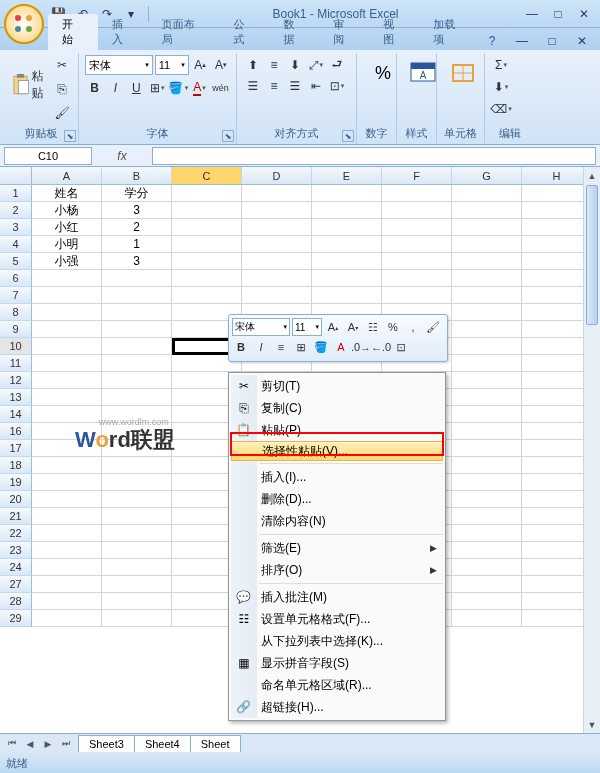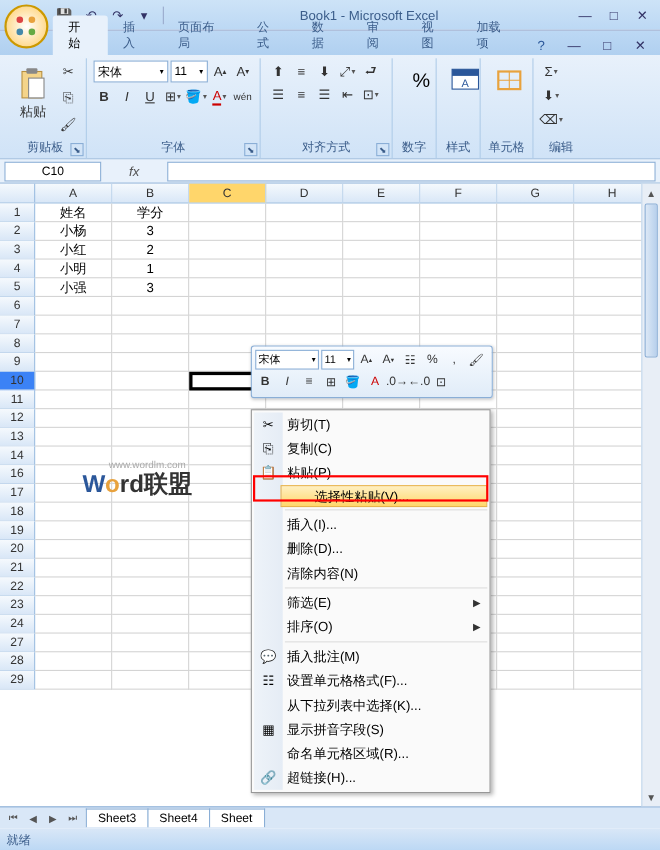--- a/index.html
+++ b/index.html
@@ -19,21 +19,21 @@
 
 .ribbon-tabs { height: 22px; background: linear-gradient(#bcd8f4, #b0d0f0); display: flex; align-items: flex-end; padding-left: 48px; }
 .rtab { padding: 3px 14px; font-size: 11px; color: #3b5d8a; border-radius: 3px 3px 0 0; }
 .rtab.active { background: #e8f1fb; color: #000; }
 .ribbon-tabs .help { margin-left: auto; margin-right: 6px; display: flex; gap: 6px; }
 
 
 .ribbon { height: 95px; background: linear-gradient(#e8f1fb, #d0e3f7); border-bottom: 1px solid #8aaed6; display: flex; padding: 3px 4px 0 4px; }
 .rgroup { border-right: 1px solid #b0cce8; padding: 2px 6px; display: flex; flex-direction: column; position: relative; }
 .rgroup-label { font-size: 11px; color: #3b5d8a; text-align: center; padding: 1px 0; margin-top: auto; }
-.paste-big { width: 40px; height: 60px; display: flex; flex-direction: column; align-items: center; justify-content: center; border: 1px solid transparent; border-radius: 3px; }
+.paste-big { width: 40px; height: 60px; display: flex; flex-direction: row; align-items: center; justify-content: center; border: 1px solid transparent; border-radius: 3px; }
 .paste-big svg { width: 28px; height: 32px; }
 .paste-big span { font-size: 12px; color: #333; }
 .clip-icons { display: flex; flex-direction: column; gap: 4px; margin-left: 2px; }
 .clip-row { display: flex; }
 .font-row { display: flex; gap: 2px; align-items: center; margin-bottom: 3px; }
 .font-sel { width: 72px; height: 20px; border: 1px solid #8aaed6; background: #fff; font-size: 11px; padding: 1px 3px; display: flex; align-items: center; justify-content: space-between; }
 .size-sel { width: 36px; height: 20px; border: 1px solid #8aaed6; background: #fff; font-size: 11px; padding: 1px 3px; display: flex; align-items: center; justify-content: space-between; }
 .ico-btn { width: 20px; height: 20px; display: flex; align-items: center; justify-content: center; color: #333; font-size: 12px; }
 .ico-btn.ddn::after { content: "▾"; font-size: 7px; margin-left: 1px; color: #555; }
 .align-grid { display: grid; grid-template-columns: repeat(5, 20px); gap: 1px; }
@@ -48,21 +48,21 @@
 
 
 .grid-wrap { position: relative; }
 .col-hdrs { display: flex; height: 18px; background: linear-gradient(#f5f9fd, #d9e7f7); border-bottom: 1px solid #9cbde0; }
 .rowcorner { width: 32px; border-right: 1px solid #9cbde0; }
 .colh { width: 70px; border-right: 1px solid #c3d7ed; text-align: center; font-size: 11px; color: #333; line-height: 18px; }
 .colh.sel { background: #ffd66b; }
 .rows { display: flex; flex-direction: column; }
 .row { display: flex; height: 17px; }
 .rowh { width: 32px; background: linear-gradient(#f5f9fd, #d9e7f7); border-right: 1px solid #9cbde0; border-bottom: 1px solid #c3d7ed; text-align: center; font-size: 11px; color: #333; line-height: 17px; }
-.rowh.sel { background: #3b82f6; }
+.rowh.sel { background: #e5e5e5; }
 .cell { width: 70px; border-right: 1px solid #d4d4d4; border-bottom: 1px solid #d4d4d4; text-align: center; font-size: 12px; line-height: 17px; }
 .selcell { position: absolute; border: 3px solid #000; background: #fff; pointer-events: none; }
 
 
 .watermark { position: absolute; left: 75px; top: 425px; font-size: 22px; font-weight: bold; color: #333; pointer-events: none; }
 .watermark .w { color: #2b579a; }
 .watermark .o1 { color: #e8a23d; }
 .watermark .sub { font-size: 9px; color: #aaa; position: absolute; top: -8px; right: 6px; font-weight: normal; }
 
 
@@ -71,21 +71,21 @@
 .mini-font { width: 58px; height: 18px; border: 1px solid #8aaed6; background: #fff; font-size: 10px; padding: 0 2px; display: flex; align-items: center; justify-content: space-between; }
 .mini-size { width: 30px; height: 18px; border: 1px solid #8aaed6; background: #fff; font-size: 10px; padding: 0 2px; display: flex; align-items: center; justify-content: space-between; }
 .mini-ico { width: 18px; height: 18px; display: flex; align-items: center; justify-content: center; font-size: 11px; color: #333; }
 
 
 .ctx { position: absolute; left: 228px; top: 372px; width: 218px; background: #fafafa; border: 1px solid #979797; box-shadow: 2px 2px 4px rgba(0,0,0,0.3); padding: 2px; }
 .ctx-item { display: flex; align-items: center; height: 22px; font-size: 12px; padding-right: 6px; }
 .ctx-ico { width: 26px; display: flex; align-items: center; justify-content: center; }
 .ctx-txt { flex: 1; padding-left: 4px; }
 .ctx-arrow { font-size: 9px; color: #333; }
-.ctx-item.hover { background: linear-gradient(#fff0c1, #ffd76b); border: 1px solid #e8b44d; border-radius: 0; height: 20px; margin-left: 24px; }
+.ctx-item.hover { background: linear-gradient(#fff0c1, #ffd76b); border: 1px solid #e8b44d; border-radius: 0; height: 20px; }
 .ctx-sep { height: 1px; background: #ddd; margin: 2px 0 2px 28px; }
 .ctx-leftbar { position: absolute; left: 2px; top: 2px; bottom: 2px; width: 26px; background: linear-gradient(90deg, #eef3f9, #e5ecf5); }
 .ctx-item, .ctx-sep { position: relative; z-index: 1; }
 .red-box { position: absolute; left: 230px; top: 432px; width: 214px; height: 24px; border: 2px solid red; pointer-events: none; z-index: 20; }
 
 
 .sheet-tabs { position: absolute; bottom: 20px; left: 0; right: 0; height: 20px; background: #d9e7f7; display: flex; align-items: center; border-top: 1px solid #8aaed6; }
 .nav-btns { display: flex; margin: 0 4px; gap: 2px; }
 .nav-btn { width: 16px; height: 16px; display: flex; align-items: center; justify-content: center; font-size: 9px; color: #555; }
 .stab { padding: 2px 10px; background: #fff; border: 1px solid #8aaed6; border-bottom: none; font-size: 11px; margin-right: -1px; }

